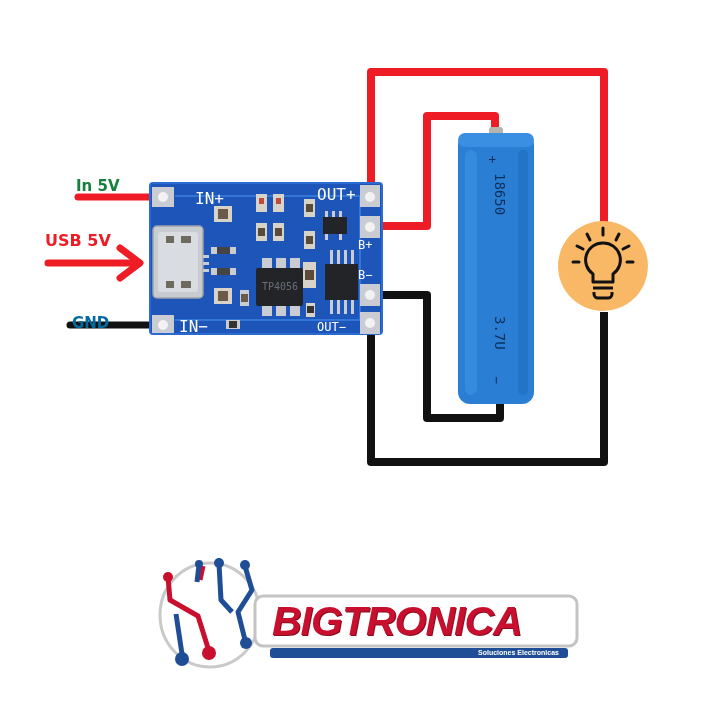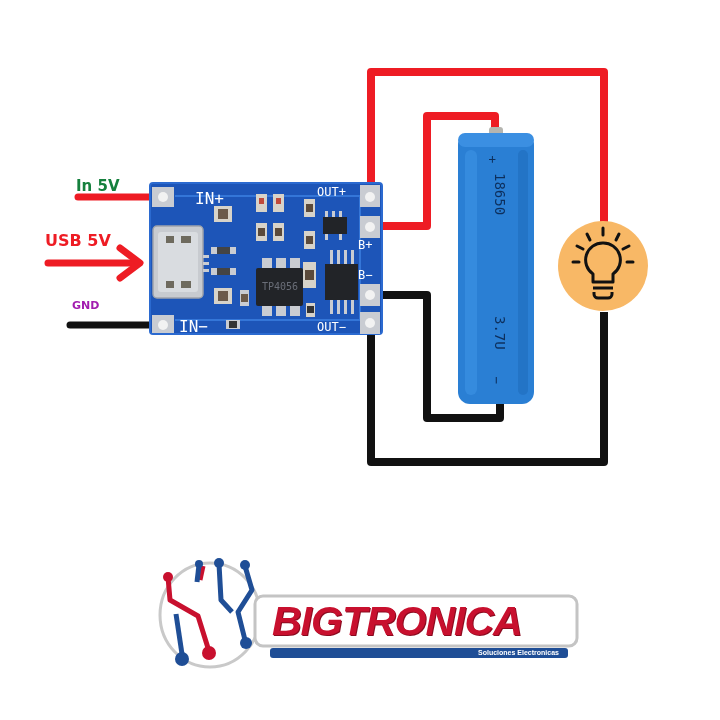--- a/index.html
+++ b/index.html
@@ -158,25 +158,25 @@
     <polyline points="245,566 252,590 238,612 245,640" fill="none" stroke="#1f4e96" stroke-width="5" stroke-linejoin="round"></polyline>
     <circle cx="245" cy="565" r="5" fill="#1f4e96"></circle>
     <circle cx="246" cy="643" r="6" fill="#1f4e96"></circle>
 
     <rect x="270" y="648" width="298" height="10" rx="3" fill="#1f4e96"></rect>
   </g>
 </svg>
 
 <div class="abs lbl" style="left:76px; top:177px; font-size:15px; color:#15803d;">In 5V</div>
 <div class="abs lbl" style="left:45px; top:231px; font-size:16px; color:#ee1c24;text-align:right;">USB 5V</div>
-<div class="abs lbl" style="left:72px; top:299px; font-size:11px; color:#a21caf;">GND</div>
+<div class="abs lbl" style="left:72px; top:314px; font-size:15px; color:#0369a1;">GND</div>
 
 <div class="abs" style="left:179px; top:189px; font-size:16px; color:#fff; font-family:'DejaVu Sans Mono',monospace;margin-left:16px;">IN+</div>
 <div class="abs" style="left:179px; top:317px; font-size:16px; color:#fff; font-family:'DejaVu Sans Mono',monospace;">IN−</div>
-<div class="abs" style="left:317px; top:185px; font-size:12px; color:#fff; font-family:'DejaVu Sans Mono',monospace;text-align:right;">OUT+</div>
+<div class="abs" style="left:317px; top:185px; font-size:16px; color:#fff; font-family:'DejaVu Sans Mono',monospace;text-align:right;">OUT+</div>
 <div class="abs" style="left:358px; top:238px; font-size:12px; color:#fff; font-family:'DejaVu Sans Mono',monospace;">B+</div>
 <div class="abs" style="left:358px; top:268px; font-size:12px; color:#fff; font-family:'DejaVu Sans Mono',monospace;">B−</div>
 <div class="abs" style="left:317px; top:320px; font-size:12px; color:#fff; font-family:'DejaVu Sans Mono',monospace;">OUT−</div>
 <div class="abs" style="left:262px; top:281px; font-size:10px; color:#6a6e78; font-family:'DejaVu Sans Mono',monospace;">TP4056</div>
 
 <div class="abs" style="left:489px; top:152px; font-size:13px; color:#0d2f5c; transform:rotate(90deg); font-family:'DejaVu Sans Mono',monospace;">+</div>
 <div class="abs" style="left:475px; top:190px; width:50px; font-size:14px; color:#0d2f5c; transform:rotate(90deg); font-family:'DejaVu Sans Mono',monospace;">18650</div>
 <div class="abs" style="left:475px; top:333px; width:50px; font-size:14px; color:#0d2f5c; transform:rotate(90deg); font-family:'DejaVu Sans Mono',monospace;">3.7U</div>
 <div class="abs" style="left:493px; top:373px; font-size:13px; color:#0d2f5c; transform:rotate(90deg); font-family:'DejaVu Sans Mono',monospace;">−</div>
 

